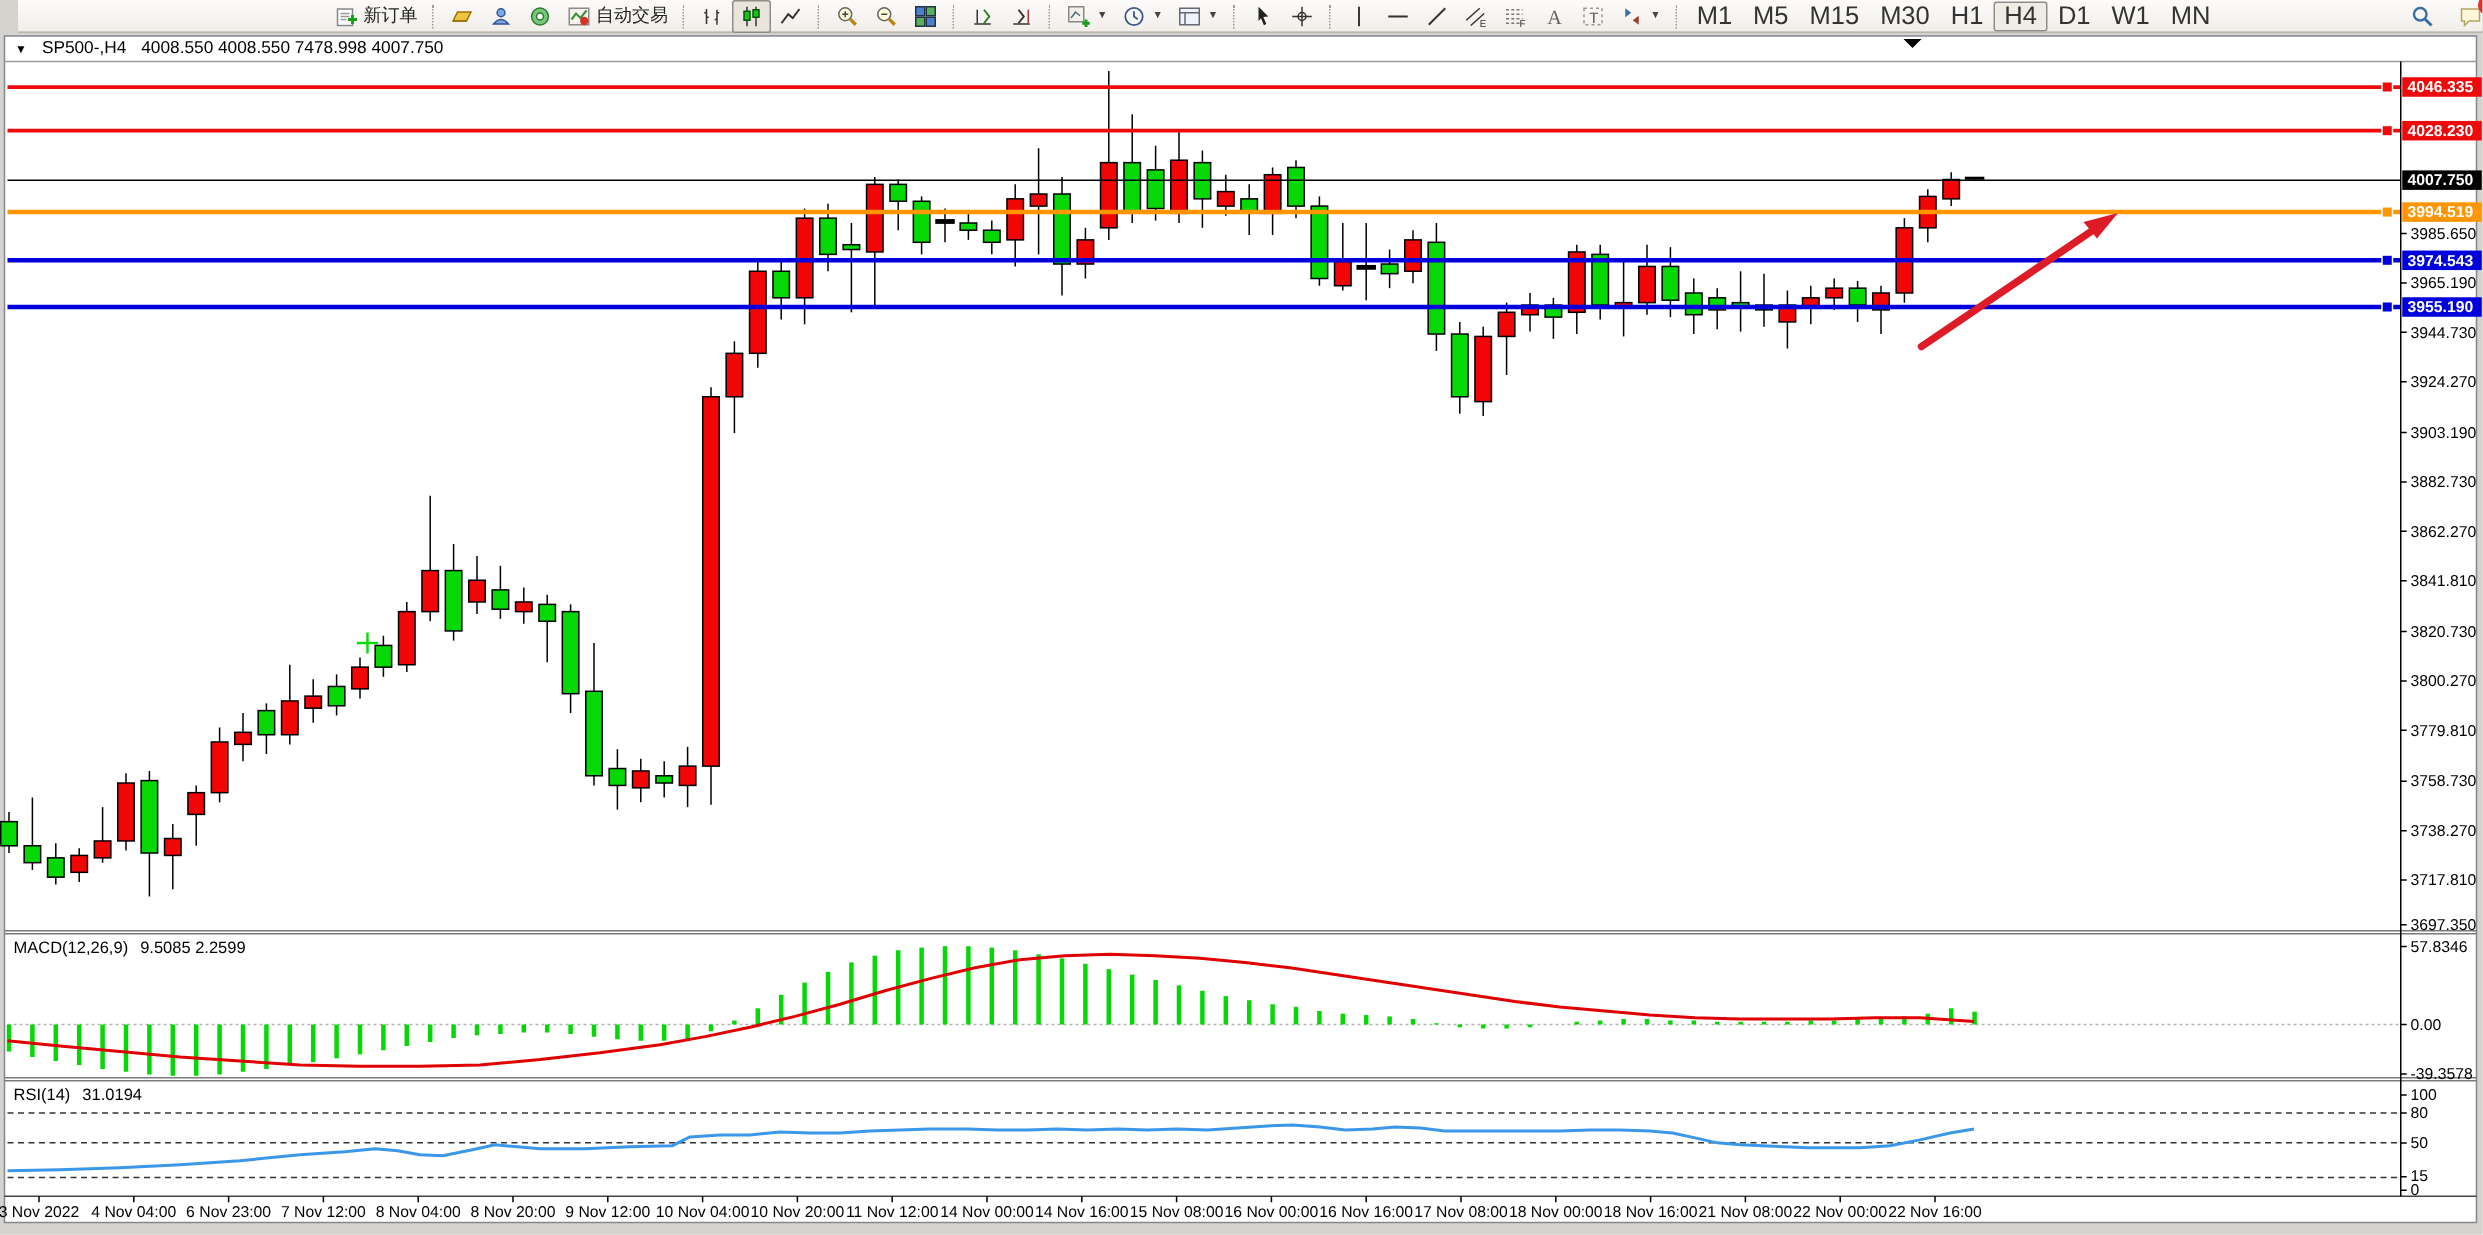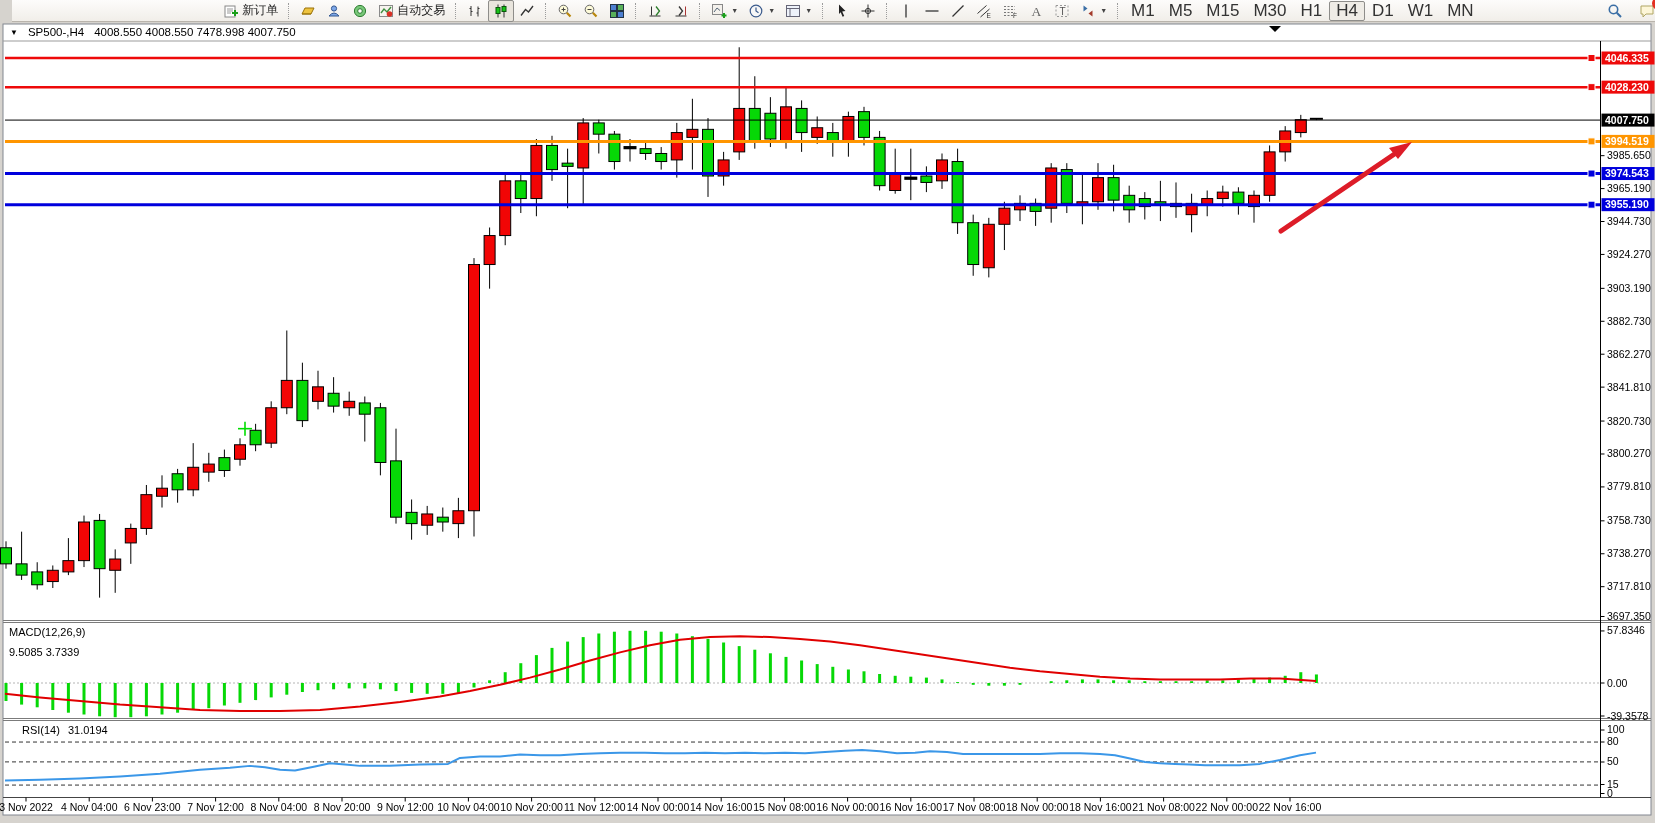--- a/index.html
+++ b/index.html
@@ -22,22 +22,22 @@
   #tb-right{position:absolute;right:6px;top:0;height:22px;display:flex;align-items:center;gap:6px;}
   #chat-badge{position:absolute;right:-5px;top:-4px;width:13px;height:13px;border-radius:50%;
               background:#e33022;color:#fff;font-size:9px;font-weight:bold;display:flex;
               align-items:center;justify-content:center;}
   
   #chart-svg{position:absolute;left:0;top:0;z-index:1;}
   #info-line{position:absolute;left:10px;top:26px;z-index:2;font-size:11.5px;color:#000;
              display:flex;gap:10px;align-items:center;}
   #info-line .exp{font-size:8px;color:#000;}
   .panel-label{position:absolute;z-index:2;font-size:11px;color:#000;display:flex;gap:8px;}
-  #macd-label{left:9px;top:626px;flex-direction:column;}
-  #rsi-label{left:22px;top:724px;}
+  #macd-label{left:9px;top:626px;}
+  #rsi-label{left:9px;top:724px;}
 </style>
 </head>
 <body>
 <div id="app">
 
   <div id="toolbar">
     <div id="tb-left" style="display: flex; align-items: center;">
         <span class="tb-group">
           <span class="tb-btn">
             <svg width="16" height="16" viewBox="0 0 16 16">
@@ -850,20 +850,20 @@
     </svg>
 
   <div id="info-line">
     <span class="exp">▼</span>
     <span>SP500-,H4</span>
     <span>4008.550 4008.550 7478.998 4007.750</span>
   </div>
 
   <div class="panel-label" id="macd-label">
     <span>MACD(12,26,9)</span>
-    <span>9.5085 3.7339</span>
+    <span>9.5085 2.2599</span>
   </div>
   <div class="panel-label" id="rsi-label">
     <span>RSI(14)</span>
     <span>31.0194</span>
   </div>
 
 </div>
 
 </body></html>

